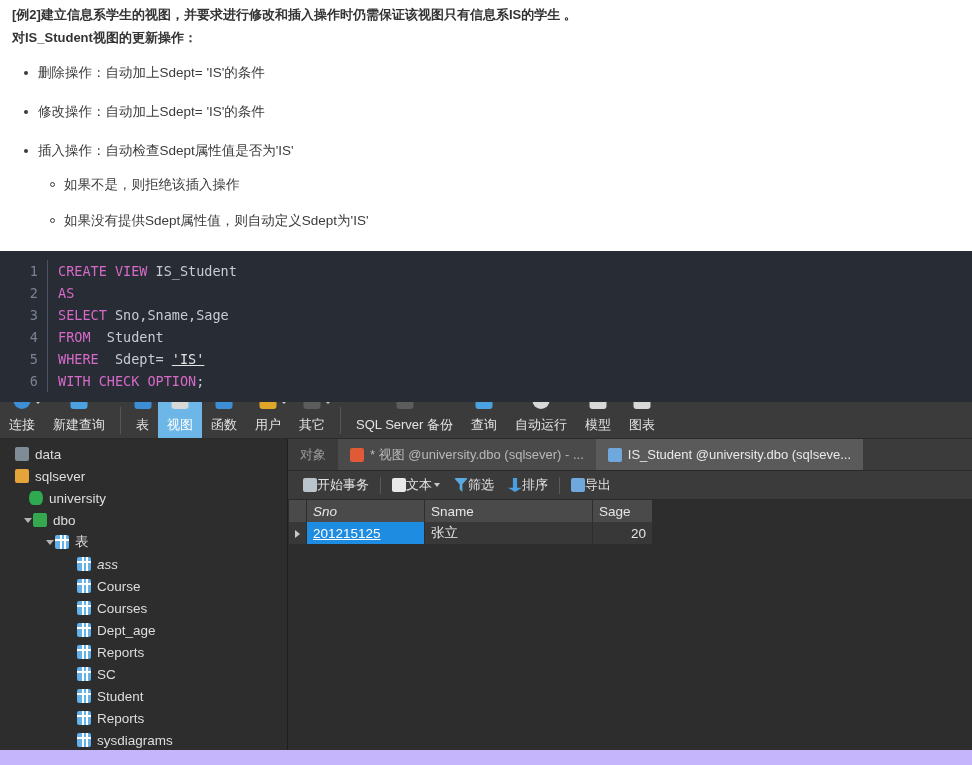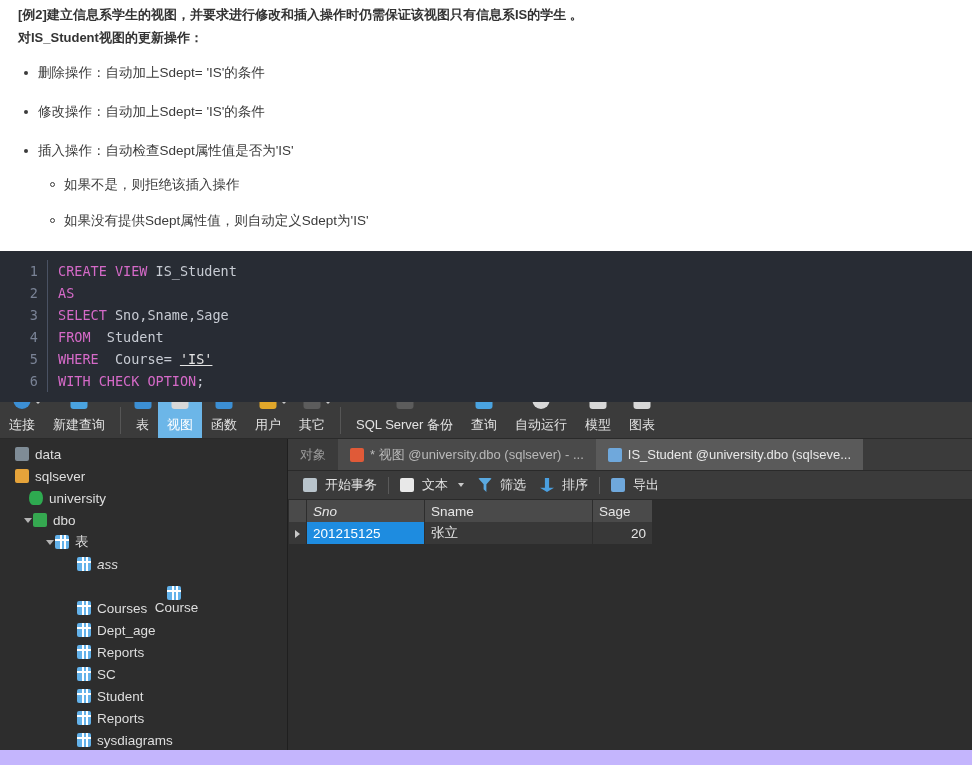--- a/index.html
+++ b/index.html
@@ -11,21 +11,21 @@
     overflow:hidden;
   }
 
   
   .article { padding: 4px 0 0 0; }
   .heading {
     font-size:13px;
     font-weight:bold;
     color:#333;
     line-height:21px;
-    padding:0 18px;
+    padding:0 12px;
     white-space:nowrap;
   }
   .heading.second { margin-top:2px; }
 
   ul.lvl1 { list-style:none; margin:16px 0 0 0; padding:0; }
   ul.lvl1 > li {
     position:relative;
     font-size:13.5px;
     color:#3b3b3b;
     line-height:18px;
@@ -213,21 +213,21 @@
   .gridtoolbar {
     height:29px;
     background:#3b3b3b;
     display:flex;
     align-items:center;
     padding-left:8px;
     border-bottom:1px solid #2a2a2a;
     color:#e2e2e2;
     font-size:13px;
   }
-  .gt-item { display:flex; align-items:center; gap:8px; padding:0 7px; white-space:nowrap; }
+  .gt-item { display:flex; align-items:center; gap:0; padding:0 7px; white-space:nowrap; }
   .gt-sep { width:1px; height:17px; background:#5a5a5a; margin:0 4px; }
   .gt-ico { width:14px; height:14px; flex:0 0 14px; border-radius:2px; }
   .gt-ico.trans  { background:#b9c4cc; }
   .gt-ico.text   { background:#e8e8e8; }
   .gt-ico.filter { background:#5aa9e0;
                    clip-path:polygon(0 0,100% 0,60% 45%,60% 100%,40% 80%,40% 45%); }
   .gt-ico.sort   { background:#4a9fe0;
                    clip-path:polygon(35% 0,65% 0,65% 70%,100% 70%,50% 100%,0 70%,35% 70%); }
   .gt-ico.export { background:#6fa8dc; }
   .gt-caret { width:0;height:0;border-left:3.5px solid transparent;border-right:3.5px solid transparent;border-top:4px solid #c9c9c9; margin-left:2px;}
@@ -292,21 +292,21 @@
     <div class="codeline">
       <div class="lnum">3</div>
       <div class="lcode"><span class="kw">SELECT </span><span>Sno,Sname,Sage</span></div>
     </div>
     <div class="codeline">
       <div class="lnum">4</div>
       <div class="lcode"><span class="kw">FROM</span><span>  Student</span></div>
     </div>
     <div class="codeline">
       <div class="lnum">5</div>
-      <div class="lcode"><span class="kw">WHERE</span><span>  Course= </span><span class="str">'IS'</span></div>
+      <div class="lcode"><span class="kw">WHERE</span><span>  Sdept= </span><span class="str">'IS'</span></div>
     </div>
     <div class="codeline">
       <div class="lnum">6</div>
       <div class="lcode"><span class="kw">WITH CHECK OPTION</span><span>;</span></div>
     </div>
   </div>
 
 <div class="app">
 
   <div class="toolbar" id="toolbar">
@@ -395,21 +395,21 @@
             <span class="tri"></span>
           </span>
           <span class="t-ico tablefolder"></span>
           <span>表</span>
         </div>
         <div class="tree-row" style="padding-left: 66px; font-style: italic;">
           <span class="arrow"></span>
           <span class="t-ico table"></span>
           <span>ass</span>
         </div>
-        <div class="tree-row" style="padding-left: 66px; flex-direction: column;">
+        <div class="tree-row" style="padding-left: 66px;">
           <span class="arrow"></span>
           <span class="t-ico table"></span>
           <span>Course</span>
         </div>
         <div class="tree-row" style="padding-left: 66px;">
           <span class="arrow"></span>
           <span class="t-ico table"></span>
           <span>Courses</span>
         </div>
         <div class="tree-row" style="padding-left: 66px;">
@@ -489,21 +489,21 @@
               <tr id="grid-head">
                 <th class="hmark"></th>
                 <th style="width: 118px; font-style: italic;">Sno</th>
                 <th style="width: 168px;">Sname</th>
                 <th style="width: 60px;">Sage</th>
               </tr>
             </thead>
           <tbody id="grid-body">
               <tr>
                 <td class="rowmark"><span class="tri"></span></td>
-                <td class="sel" style="width: 118px;">201215125</td>
+                <td class="sel" style="width: 118px; text-decoration: underline;">201215125</td>
                 <td style="width: 168px;">张立</td>
                 <td class=" num" style="width: 60px;">20</td>
               </tr>
             </tbody>
         </table>
       </div>
     </div>
   </div>
 </div>
 

